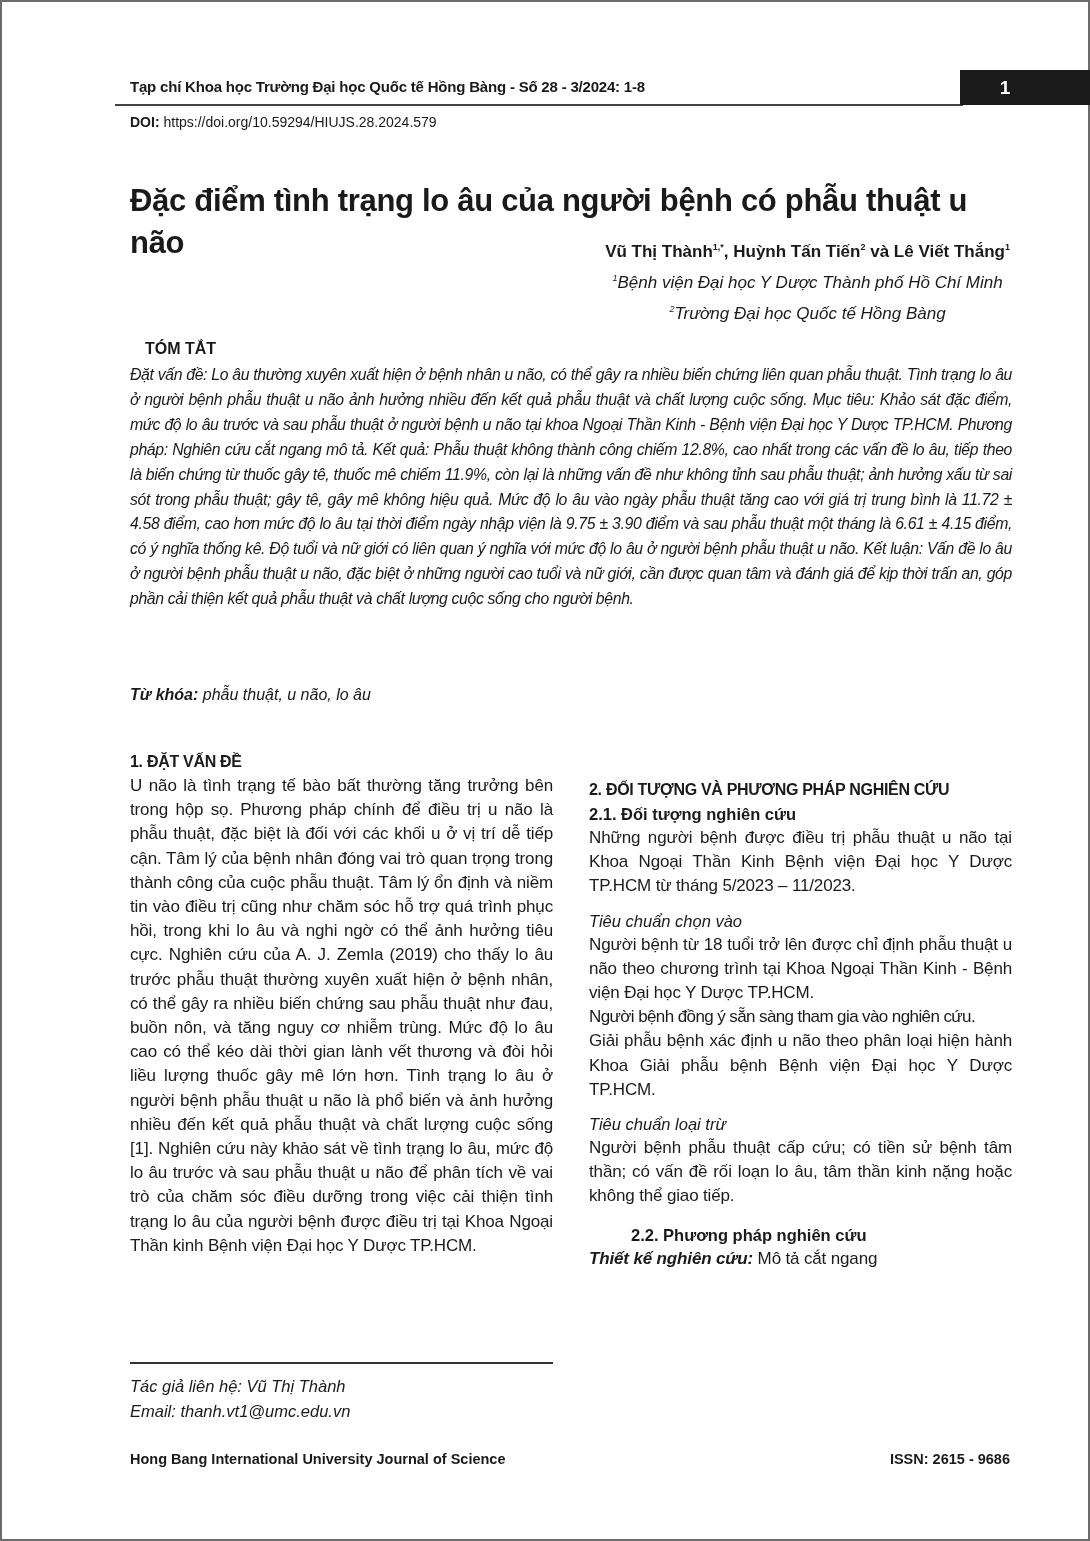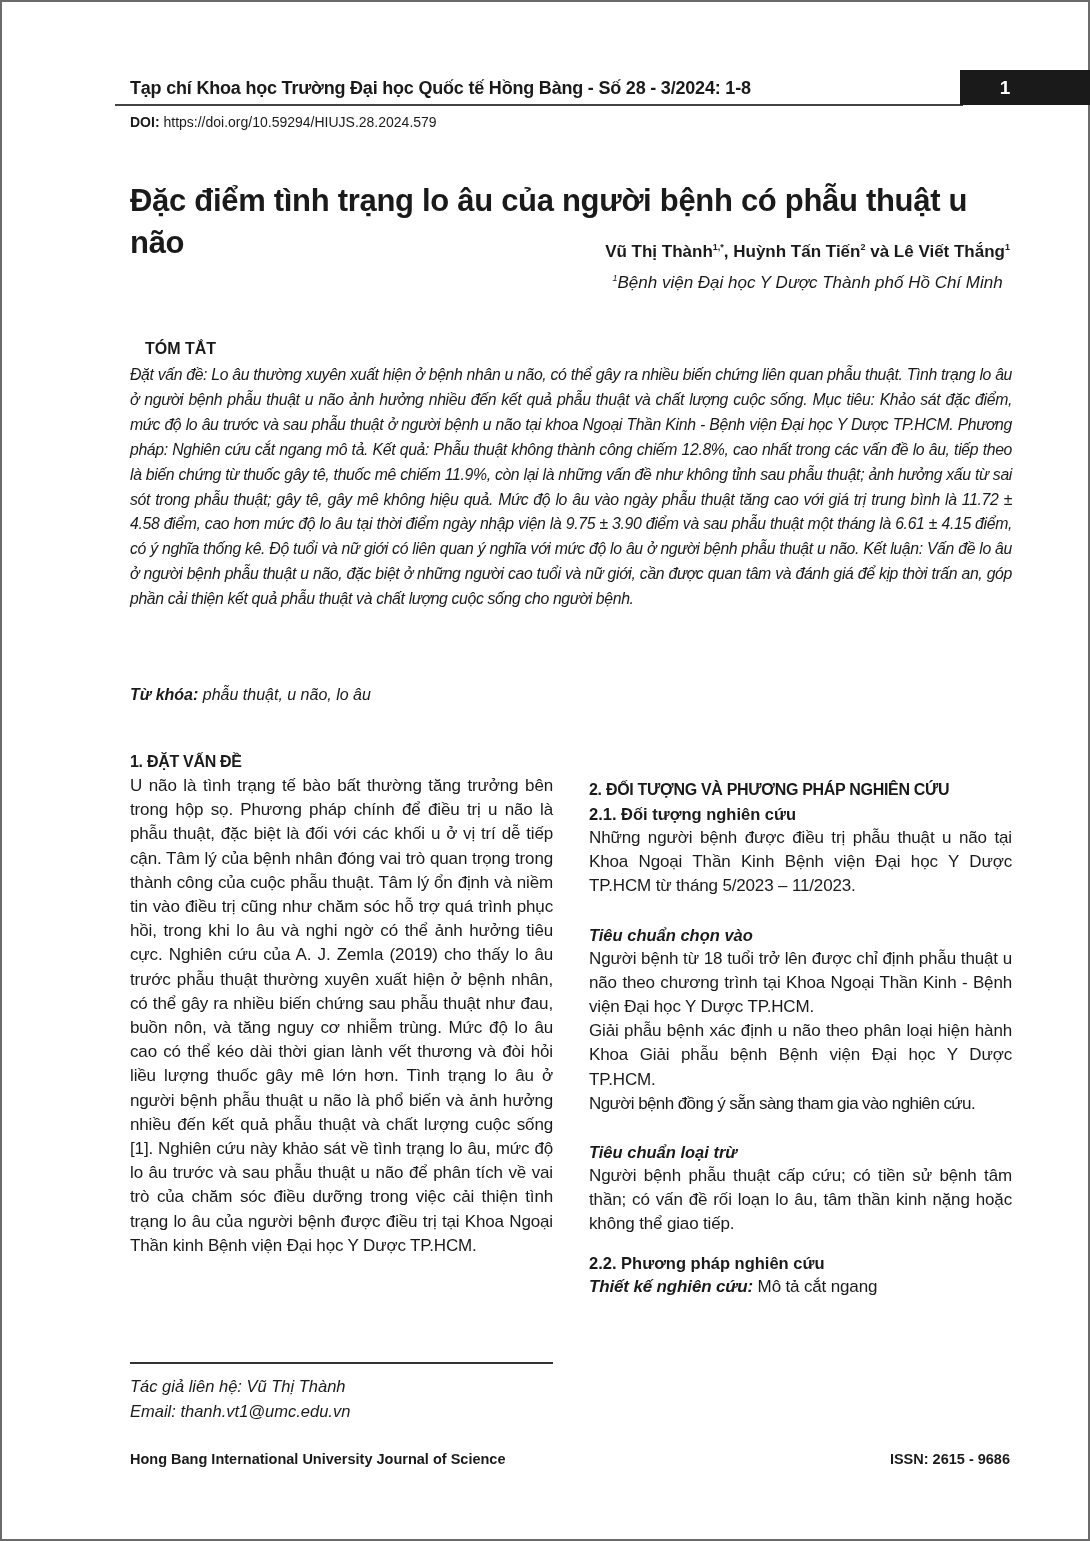--- a/index.html
+++ b/index.html
@@ -10,21 +10,21 @@
     color: #1a1a1a;
     overflow: hidden;
   }
   .page-border {
     position: absolute; left: 0; top: 0; width: 1090px; height: 1541px;
     border: 2px solid #6b6b6b;
     pointer-events: none;
   }
   .running-header {
     position: absolute; left: 130px; top: 78px;
-    font-size: 18px; font-weight: bold; letter-spacing: -0.2px;
+    font-size: 15px; font-weight: bold; letter-spacing: -0.2px;
   }
   .header-rule {
     position: absolute; left: 115px; top: 104px; width: 848px; height: 1.5px; background: #444;
   }
   .page-num-box {
     position: absolute; left: 960px; top: 70px; width: 130px; height: 35px;
     background: #1a1a1a; color: #fff;
     font-size: 19px; font-weight: bold;
     display: flex; align-items: center; justify-content: center;
     padding-right: 40px;
@@ -62,21 +62,21 @@
     position: absolute; left: 130px; top: 750px; width: 423px;
   }
   .col-right {
     position: absolute; left: 589px; top: 778px; width: 423px;
   }
   .section-heading { font-size: 16px; font-weight: bold; line-height: 24px; letter-spacing: -0.3px; }
   .body-text {
     font-size: 17px; line-height: 24.2px; text-align: justify; letter-spacing: -0.15px;
   }
   .sub-heading { font-size: 16.5px; font-weight: bold; line-height: 24px; }
-  .italic-heading { font-size: 16.5px; font-weight: bold; font-style: italic; line-height: 24px; margin-top: 24px; }
+  .italic-heading { font-size: 16.5px; font-weight: normal; font-style: italic; line-height: 24px; margin-top: 10px; }
   .footnote-rule {
     position: absolute; left: 130px; top: 1362px; width: 423px; height: 1.5px; background: #333;
   }
   .footnote {
     position: absolute; left: 130px; top: 1374px; font-size: 16.5px; font-style: italic; line-height: 25px;
   }
   .footer-left {
     position: absolute; left: 130px; top: 1451px; font-size: 14.5px; font-weight: bold;
   }
   .footer-right {
@@ -101,20 +101,23 @@
 
 <h1 class="title">Đặc điểm tình trạng lo âu của người bệnh có phẫu thuật u não</h1>
 
 <div class="authors">
   <div class="names">
     <span>Vũ Thị Thành</span><sup>1,*</sup><span>, </span><span>Huỳnh Tấn Tiến</span><sup>2</sup><span> và </span><span>Lê Viết Thắng</span><sup>1</sup>
   </div>
   <div class="aff">
     <sup>1</sup><span>Bệnh viện Đại học Y Dược Thành phố Hồ Chí Minh</span>
   </div>
+  <div class="aff">
+    <sup>2</sup><span>Trường Đại học Quốc tế Hồng Bàng</span>
+  </div>
 </div>
 
 <div class="abstract-heading">TÓM TẮT</div>
 <p class="abstract-body">Đặt vấn đề: Lo âu thường xuyên xuất hiện ở bệnh nhân u não, có thể gây ra nhiều biến chứng liên quan phẫu thuật. Tình trạng lo âu ở người bệnh phẫu thuật u não ảnh hưởng nhiều đến kết quả phẫu thuật và chất lượng cuộc sống. Mục tiêu: Khảo sát đặc điểm, mức độ lo âu trước và sau phẫu thuật ở người bệnh u não tại khoa Ngoại Thần Kinh - Bệnh viện Đại học Y Dược TP.HCM. Phương pháp: Nghiên cứu cắt ngang mô tả. Kết quả: Phẫu thuật không thành công chiếm 12.8%, cao nhất trong các vấn đề lo âu, tiếp theo là biến chứng từ thuốc gây tê, thuốc mê chiếm 11.9%, còn lại là những vấn đề như không tỉnh sau phẫu thuật; ảnh hưởng xấu từ sai sót trong phẫu thuật; gây tê, gây mê không hiệu quả. Mức độ lo âu vào ngày phẫu thuật tăng cao với giá trị trung bình là 11.72 ± 4.58 điểm, cao hơn mức độ lo âu tại thời điểm ngày nhập viện là 9.75 ± 3.90 điểm và sau phẫu thuật một tháng là 6.61 ± 4.15 điểm, có ý nghĩa thống kê. Độ tuổi và nữ giới có liên quan ý nghĩa với mức độ lo âu ở người bệnh phẫu thuật u não. Kết luận: Vấn đề lo âu ở người bệnh phẫu thuật u não, đặc biệt ở những người cao tuổi và nữ giới, cần được quan tâm và đánh giá để kịp thời trấn an, góp phần cải thiện kết quả phẫu thuật và chất lượng cuộc sống cho người bệnh.</p>
 
 <div class="keywords">
   <b>Từ khóa:</b><span> phẫu thuật, u não, lo âu</span>
 </div>
 
 <div class="col-left">
@@ -127,25 +130,25 @@
   <div>Tác giả liên hệ: Vũ Thị Thành</div>
   <div>Email: thanh.vt1@umc.edu.vn</div>
 </div>
 
 <div class="col-right">
   <div class="section-heading">2. ĐỐI TƯỢNG VÀ PHƯƠNG PHÁP NGHIÊN CỨU</div>
   <div class="sub-heading">2.1. Đối tượng nghiên cứu</div>
   <p class="body-text">Những người bệnh được điều trị phẫu thuật u não tại Khoa Ngoại Thần Kinh Bệnh viện Đại học Y Dược TP.HCM từ tháng 5/2023 – 11/2023.</p>
   <div class="italic-heading">Tiêu chuẩn chọn vào</div>
   <p class="body-text">Người bệnh từ 18 tuổi trở lên được chỉ định phẫu thuật u não theo chương trình tại Khoa Ngoại Thần Kinh - Bệnh viện Đại học Y Dược TP.HCM.</p>
+  <p class="body-text" style="letter-spacing:-0.6px;">Người bệnh đồng ý sẵn sàng tham gia vào nghiên cứu.</p>
   <p class="body-text">Giải phẫu bệnh xác định u não theo phân loại hiện hành Khoa Giải phẫu bệnh Bệnh viện Đại học Y Dược TP.HCM.</p>
-  <p class="body-text" style="letter-spacing:-0.6px;">Người bệnh đồng ý sẵn sàng tham gia vào nghiên cứu.</p>
   <div class="italic-heading">Tiêu chuẩn loại trừ</div>
   <p class="body-text">Người bệnh phẫu thuật cấp cứu; có tiền sử bệnh tâm thần; có vấn đề rối loạn lo âu, tâm thần kinh nặng hoặc không thể giao tiếp.</p>
   <div class="gap"></div>
-  <div class="sub-heading" style="margin-top:4px;">2.2. Phương pháp nghiên cứu</div>
+  <div class="sub-heading" style="margin-top:4px;margin-left:42px;">2.2. Phương pháp nghiên cứu</div>
   <div class="body-text">
     <b style="font-style:italic;">Thiết kế nghiên cứu:</b><span> Mô tả cắt ngang</span>
   </div>
 </div>
 
 <div class="footer-left">Hong Bang International University Journal of Science</div>
 <div class="footer-right">ISSN: 2615 - 9686</div>
 
 </body></html>

